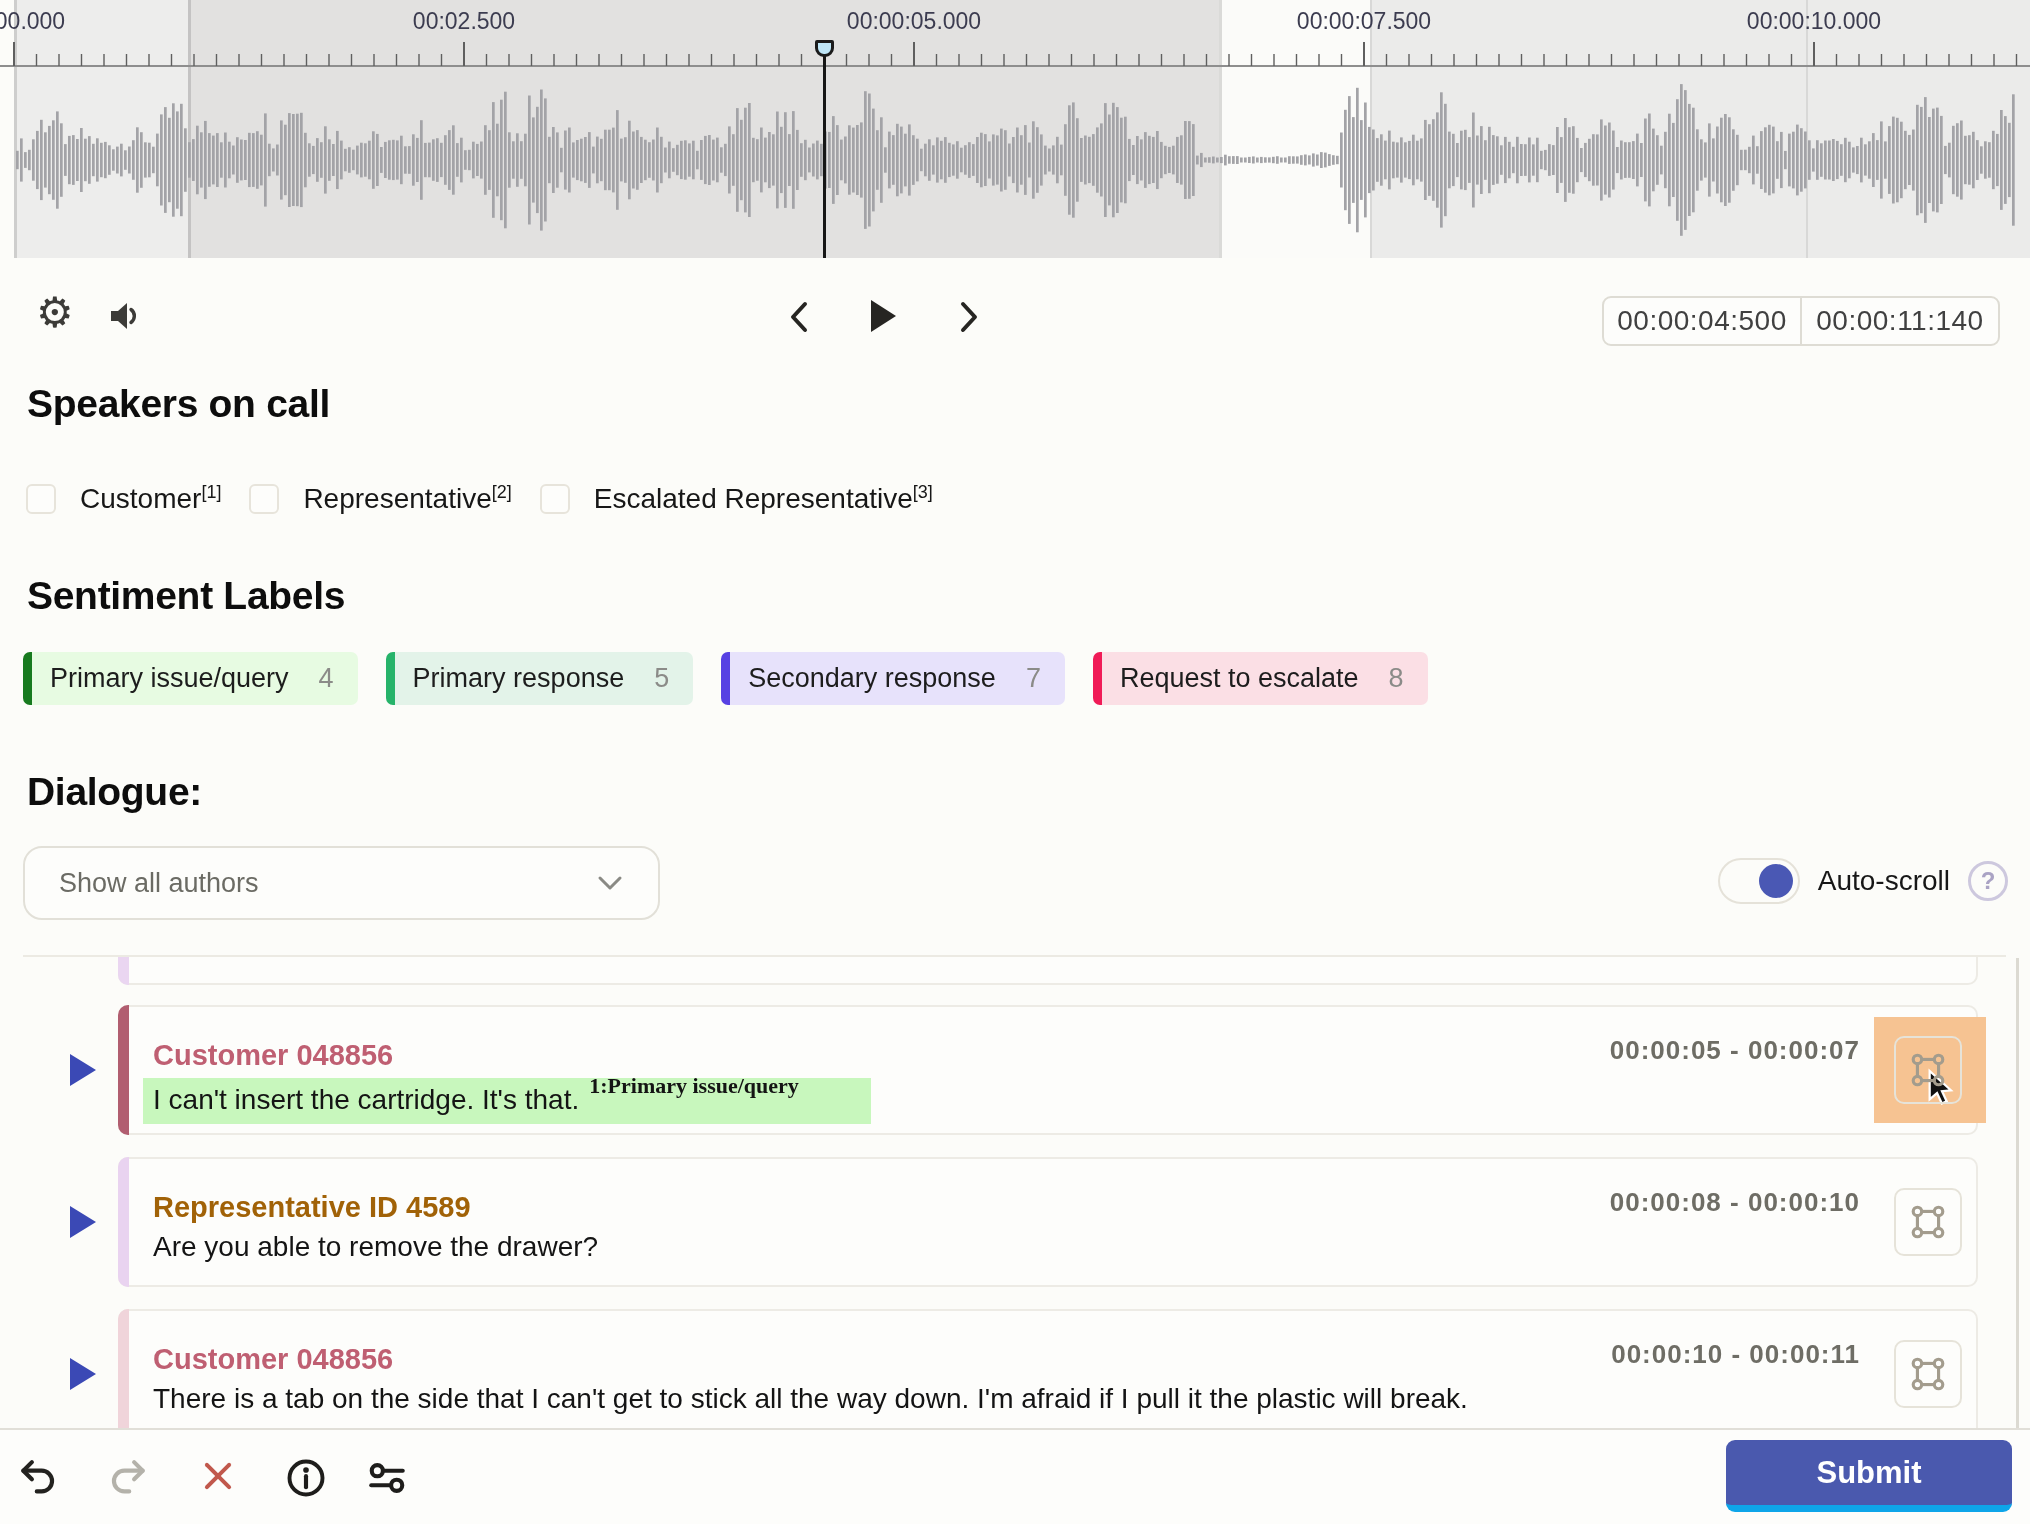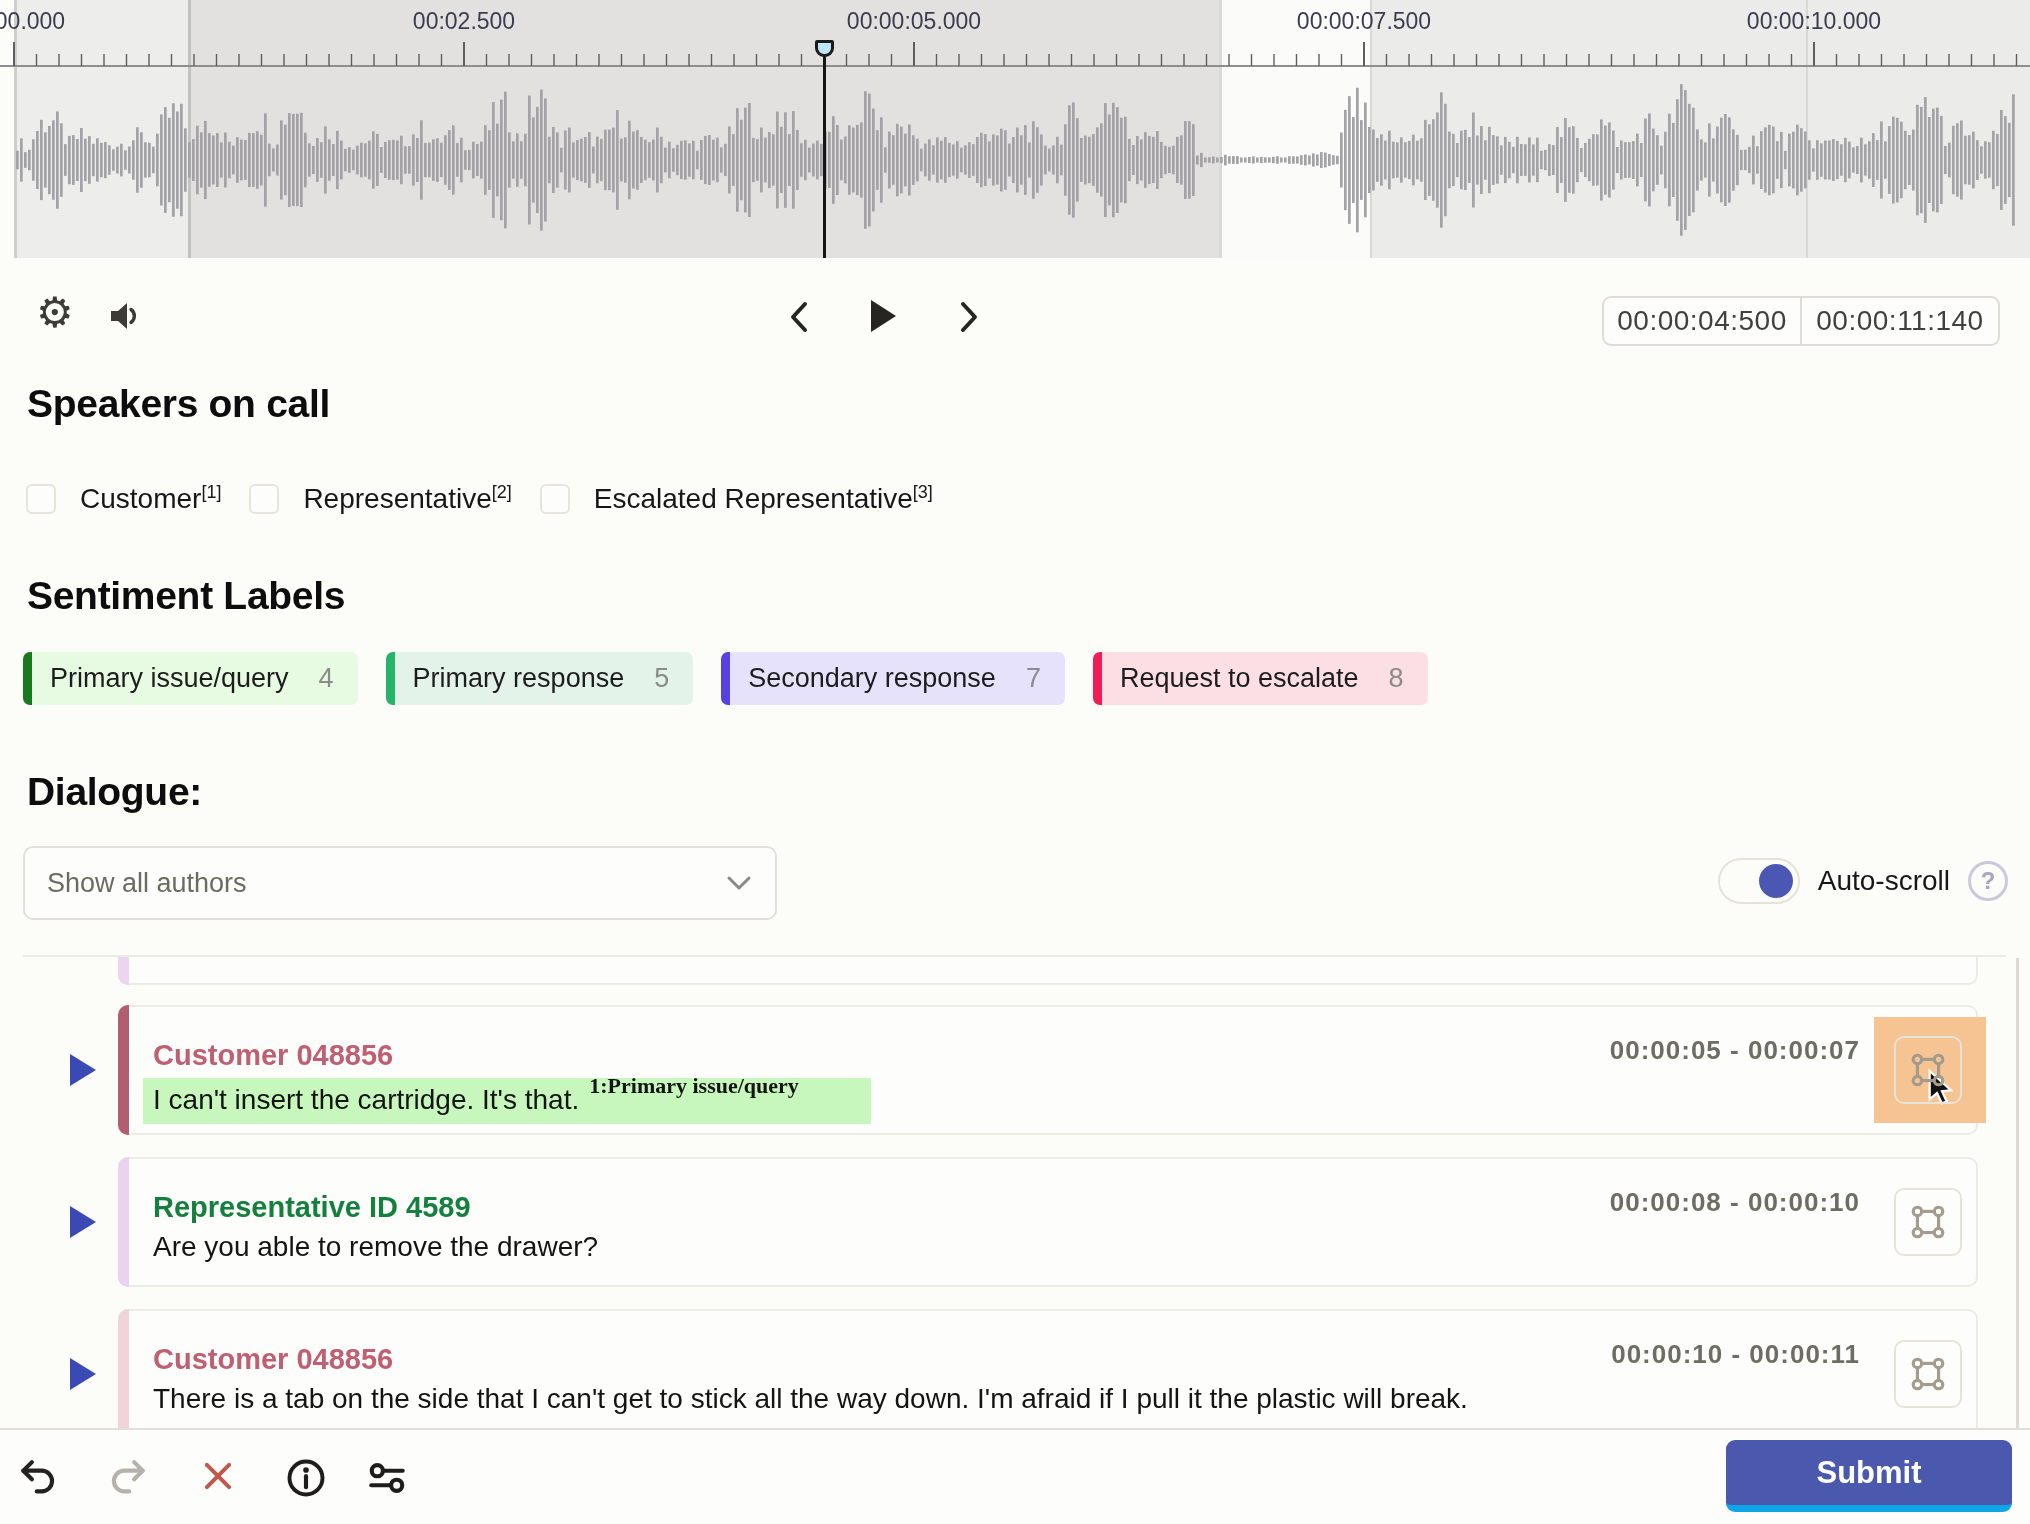--- a/index.html
+++ b/index.html
@@ -37,23 +37,23 @@
   .checkbox{width:30px;height:30px;border:2px solid #e7e4db;border-radius:6px;background:#fdfdfb;box-sizing:border-box;}
   .speaker-label{font-size:28px;color:#171717;}
   .speaker-label sup{font-size:18px;}
 
   
   #sentiment-row{position:absolute;left:23px;top:652px;display:flex;gap:28px;}
   .pill{display:flex;align-items:center;border-radius:7px;padding:11px 24px 11px 18px;font-size:27px;color:#1d1d1d;}
   .pill-count{margin-left:30px;color:#8b8b88;}
 
   
-  #author-filter{position:absolute;left:23px;top:846px;width:754px;height:74px;border:2px solid #e2e0d8;
-    border-radius:10px;background:#fdfdfb;box-sizing:border-box;display:flex;align-items:center;
-    justify-content:space-between;padding:0 22px;}
+  #author-filter{position:absolute;left:23px;top:846px;width:637px;height:74px;border:2px solid #e2e0d8;
+    border-radius:19px;background:#fdfdfb;box-sizing:border-box;display:flex;align-items:center;
+    justify-content:space-between;padding:0 34px;}
   #author-filter span{font-size:27px;color:#6b6b64;}
   #autoscroll-wrap{position:absolute;right:22px;top:858px;display:flex;align-items:center;gap:18px;}
   #autoscroll-toggle{width:82px;height:46px;border-radius:23px;background:#fcfcf9;border:2px solid #e5e2d9;
     position:relative;box-sizing:border-box;}
   #autoscroll-knob{position:absolute;right:5px;top:4px;width:34px;height:34px;border-radius:50%;background:#4a58b4;}
   #autoscroll-label{font-size:28px;color:#171717;}
   #help-icon{width:40px;height:40px;border-radius:50%;border:3px solid #cdc8de;box-sizing:border-box;
     color:#aaa3c4;font-size:24px;font-weight:700;display:flex;align-items:center;justify-content:center;}
 
   
@@ -836,21 +836,21 @@
       </div>
     </div>
 
     <div class="entry card">
       <div class="bar" style="background: rgb(233, 211, 240);"></div>
       <div class="play-btn">
         <svg width="30" height="34" viewBox="0 0 30 34">
           <polygon points="2,1 28,17 2,33" fill="#3b49b5"></polygon>
         </svg>
       </div>
-      <div class="entry-name" style="color: #15803d;">Representative ID 4589</div>
+      <div class="entry-name" style="color: #a16207;">Representative ID 4589</div>
       <div class="entry-text">
         
         <span>Are you able to remove the drawer?</span>
       </div>
       <div class="entry-time">00:00:08 - 00:00:10</div>
 
       <div class="region-btn">
         <svg width="38" height="38" viewBox="0 0 36 36">
           <g fill="none" stroke="#a39c8d" stroke-width="3">
             <line x1="12.5" y1="8" x2="23.5" y2="8"></line>

